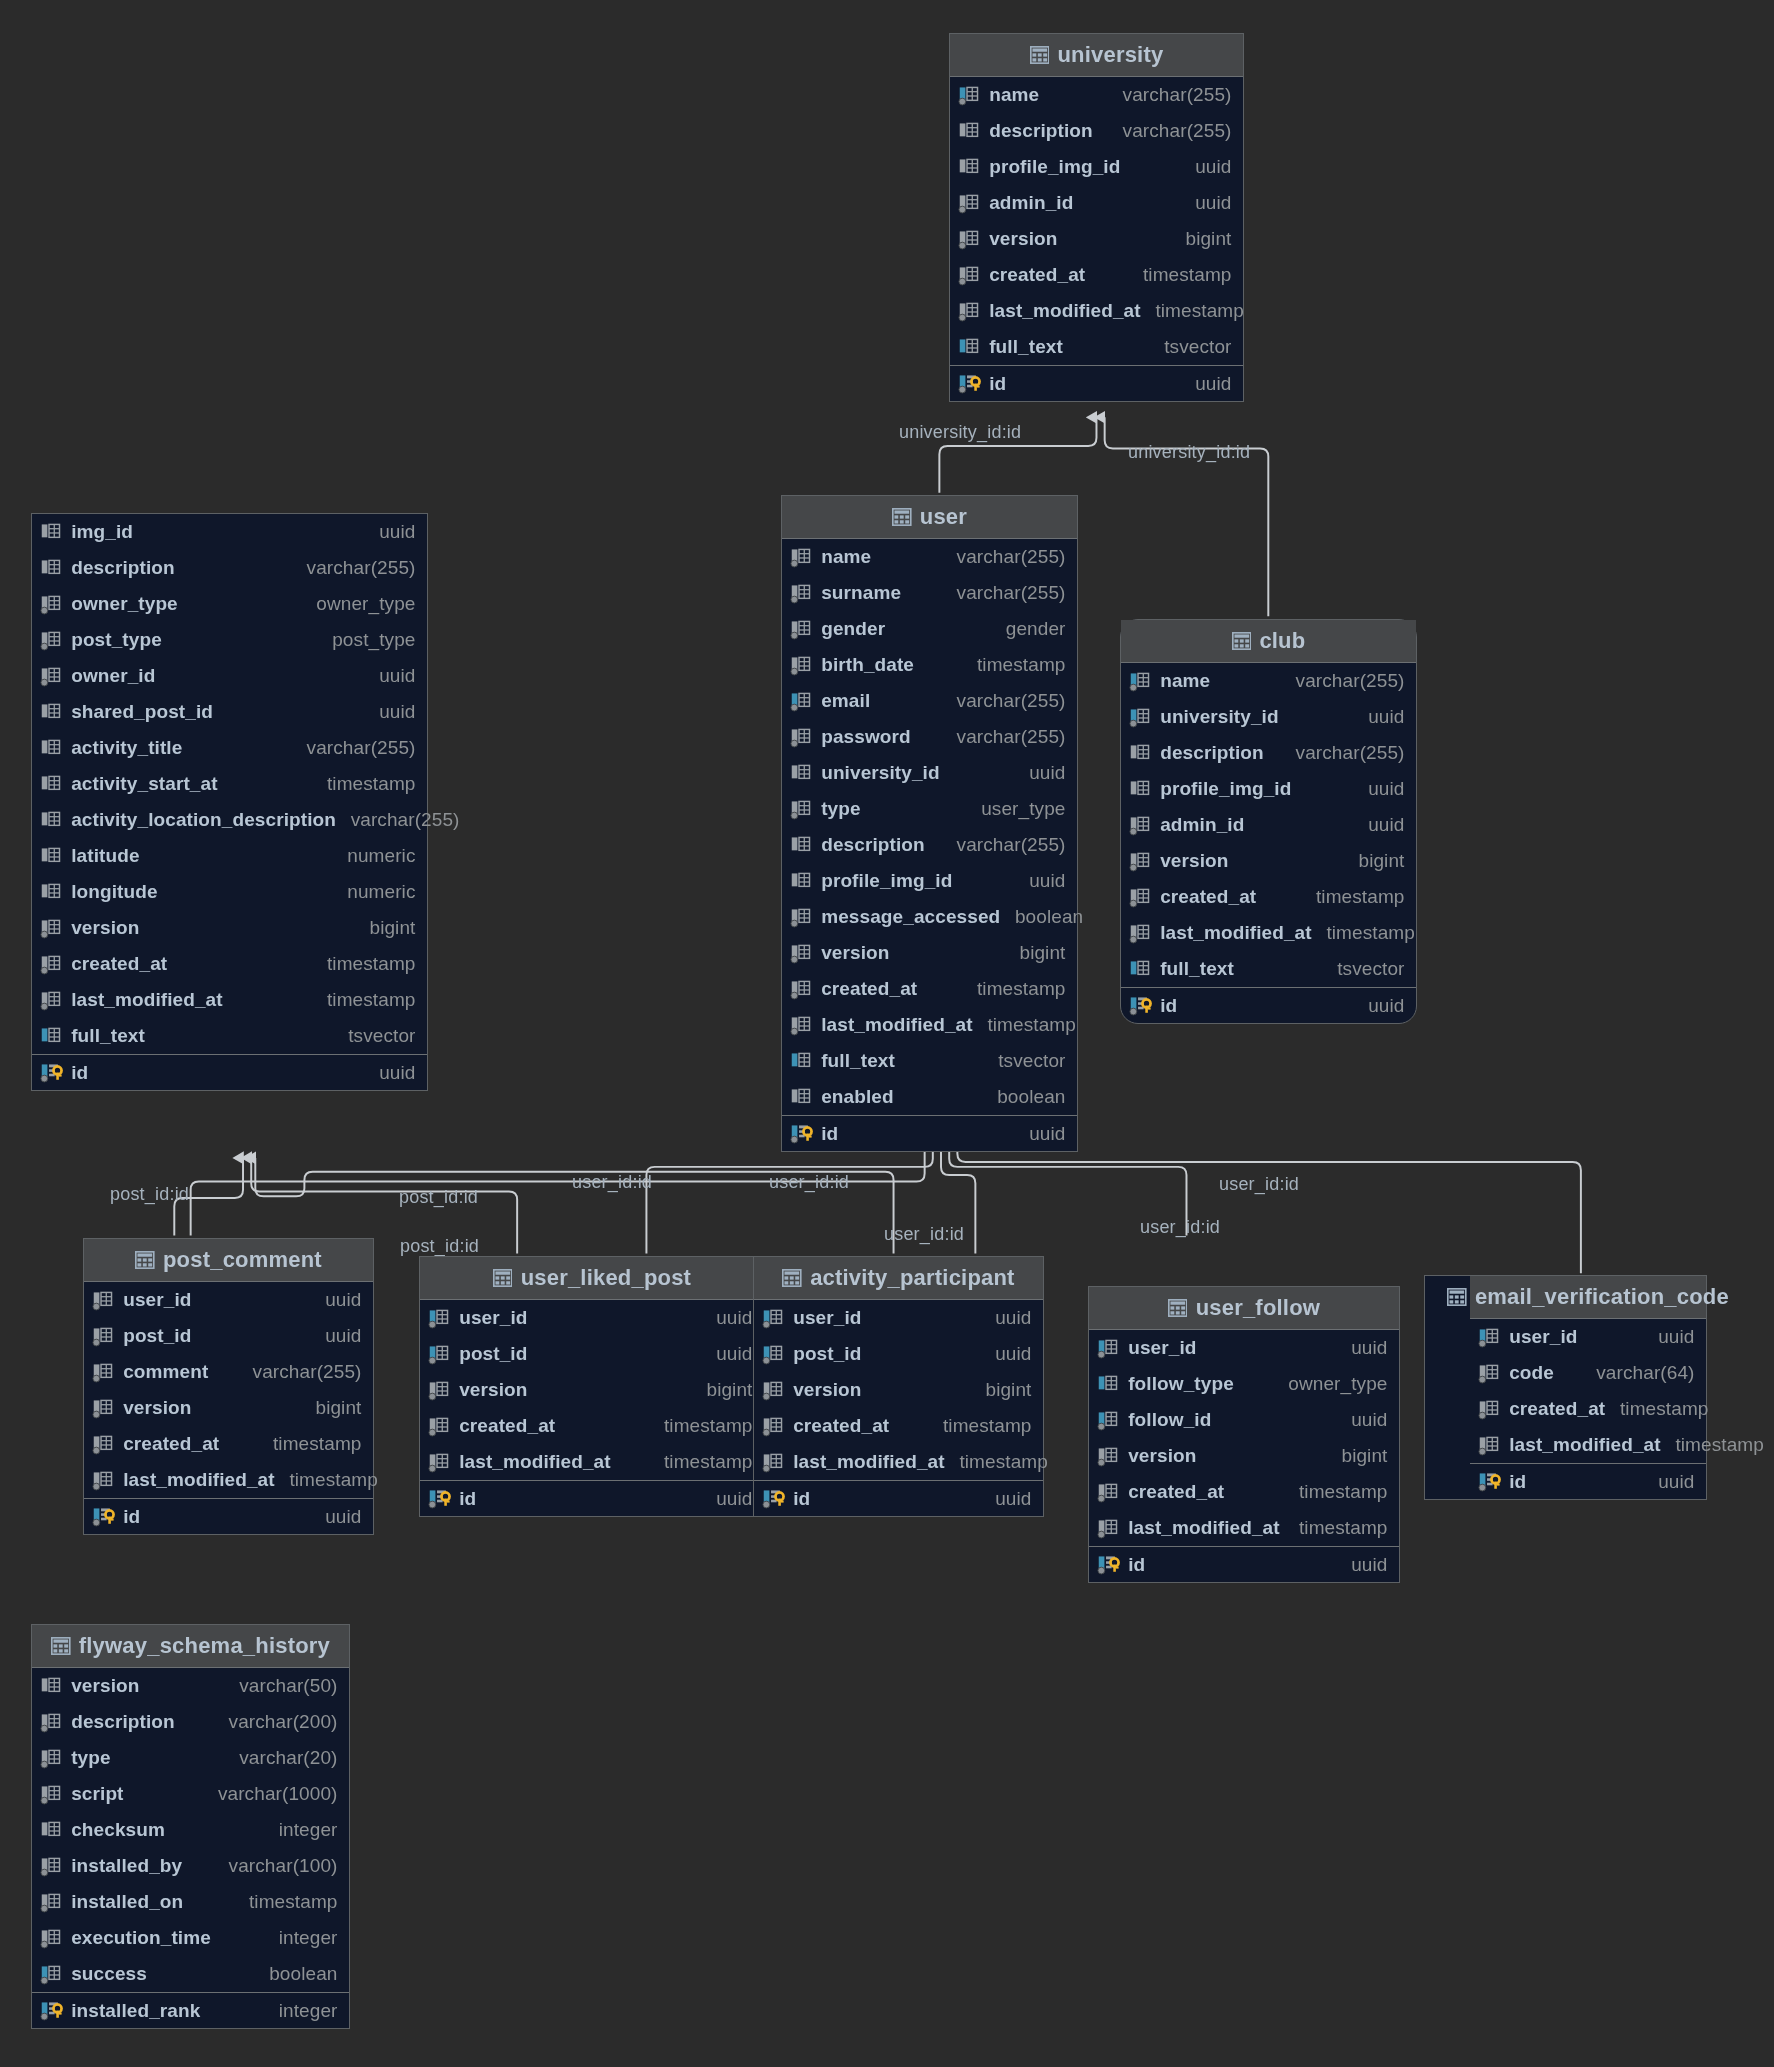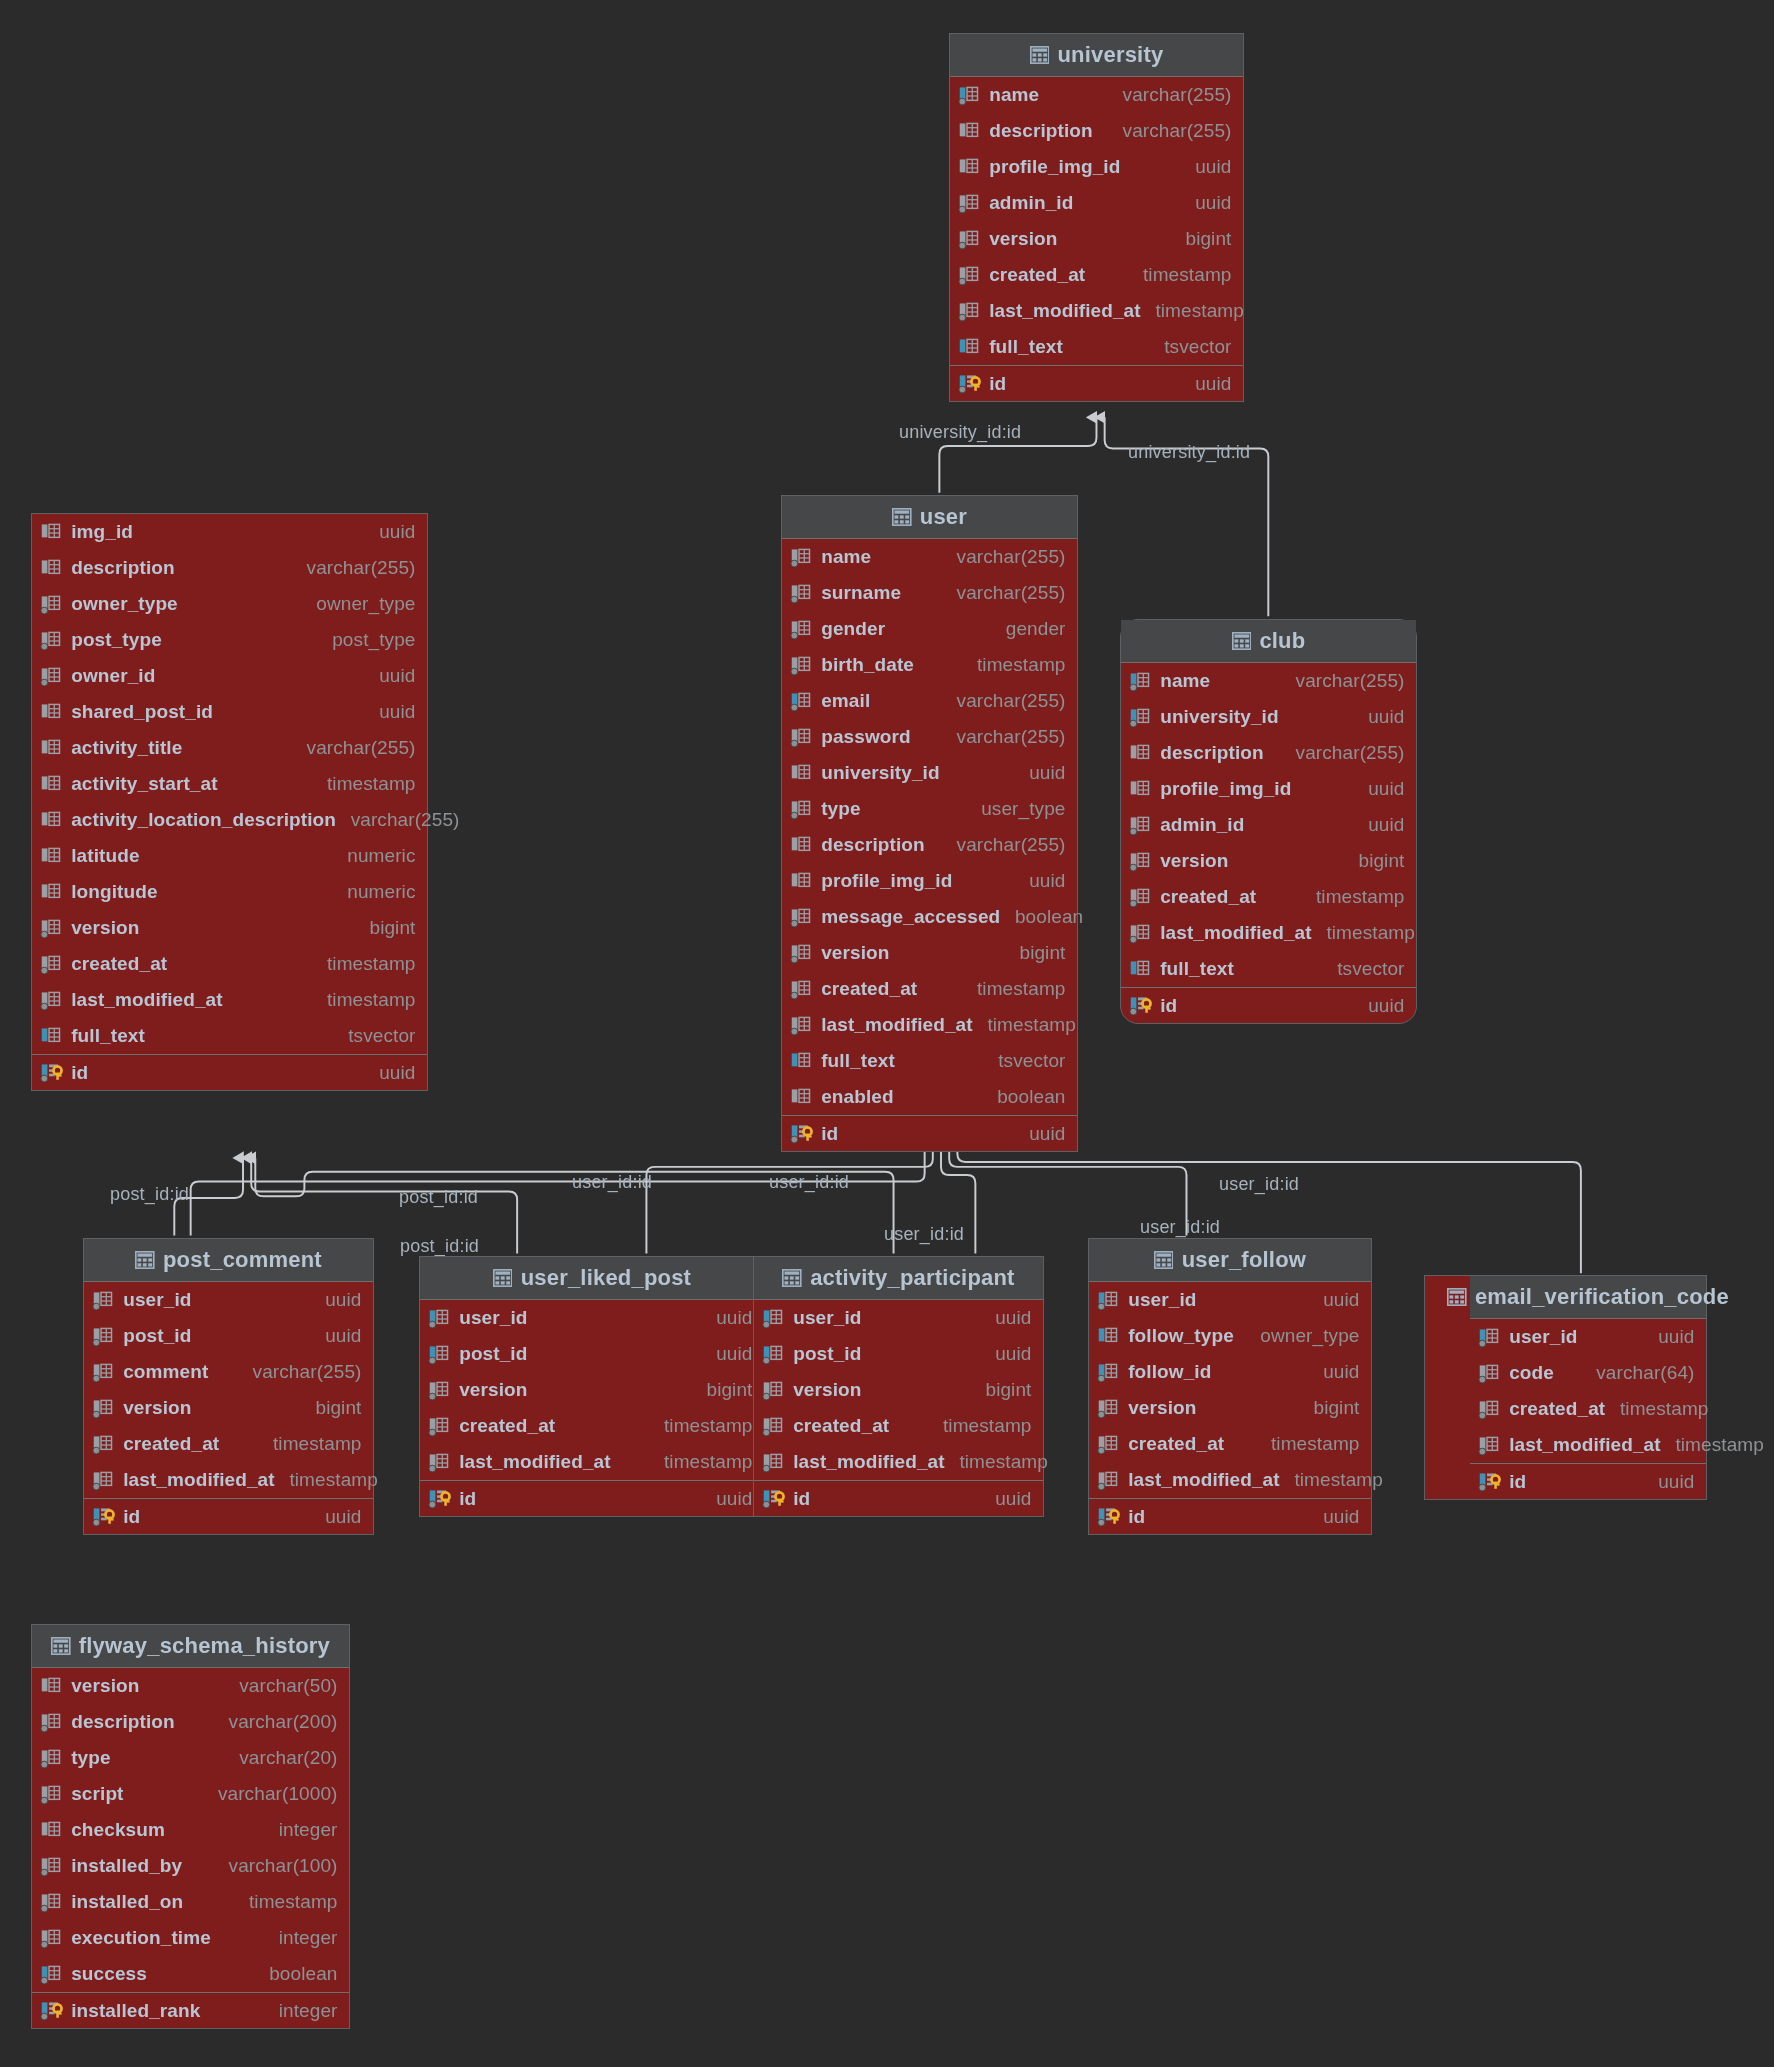--- a/index.html
+++ b/index.html
@@ -17,21 +17,21 @@
     position:absolute;
     color:#a6b2bd;
     font-size:18px;
     white-space:nowrap;
     letter-spacing:0.2px;
   }
 
   
   .tbl{
     position:absolute;
-    background:#7f1d1d;
+    background:#0f172a;
     border:0.8px solid #5d6164;
     box-sizing:border-box;
     text-align:center;
   }
   .tbl-head{
     background:#454749;
     border-bottom:0.8px solid #6c7073;
     height:43px;
     display:flex;align-items:center;justify-content:center;gap:8.2px;
     box-sizing:border-box;
@@ -1068,21 +1068,21 @@
               <rect x="11" y="14.5" width="7" height="3.2" fill="#9aa0a6"></rect>
               <circle cx="21.5" cy="10.5" r="5" fill="none" stroke="#f0b429" stroke-width="3.4"></circle>
               <rect x="20" y="13" width="3.2" height="9" fill="#f0b429"></rect>
               <rect x="23.2" y="15.5" width="3.4" height="2.6" fill="#f0b429"></rect>
             </svg>
         <span class="col-name">id</span>
         <span class="col-type">uuid</span>
       </div>
         </div>
       </div>
-      <div class="tbl" style="left: 1088px; top: 1238px; width: 284px;">
+      <div class="tbl" style="left: 1088px; top: 1286px; width: 312px;">
         <div class="tbl-head">
       <svg class="tbl-ico" width="19.6" height="18" viewBox="0 0 24 22">
     <rect x="1" y="1" width="22" height="20" fill="none" stroke="#9fb0c0" stroke-width="2"></rect>
     <rect x="3" y="3" width="18" height="4" fill="#9fb0c0"></rect>
     <rect x="3" y="9" width="4.7" height="4" fill="#9fb0c0"></rect>
     <rect x="9.6" y="9" width="4.7" height="4" fill="#9fb0c0"></rect>
     <rect x="16.2" y="9" width="4.8" height="4" fill="#9fb0c0"></rect>
     <rect x="3" y="15" width="4.7" height="4" fill="#9fb0c0"></rect>
     <rect x="9.6" y="15" width="4.7" height="4" fill="#9fb0c0"></rect>
     <rect x="16.2" y="15" width="4.8" height="4" fill="#9fb0c0"></rect>

